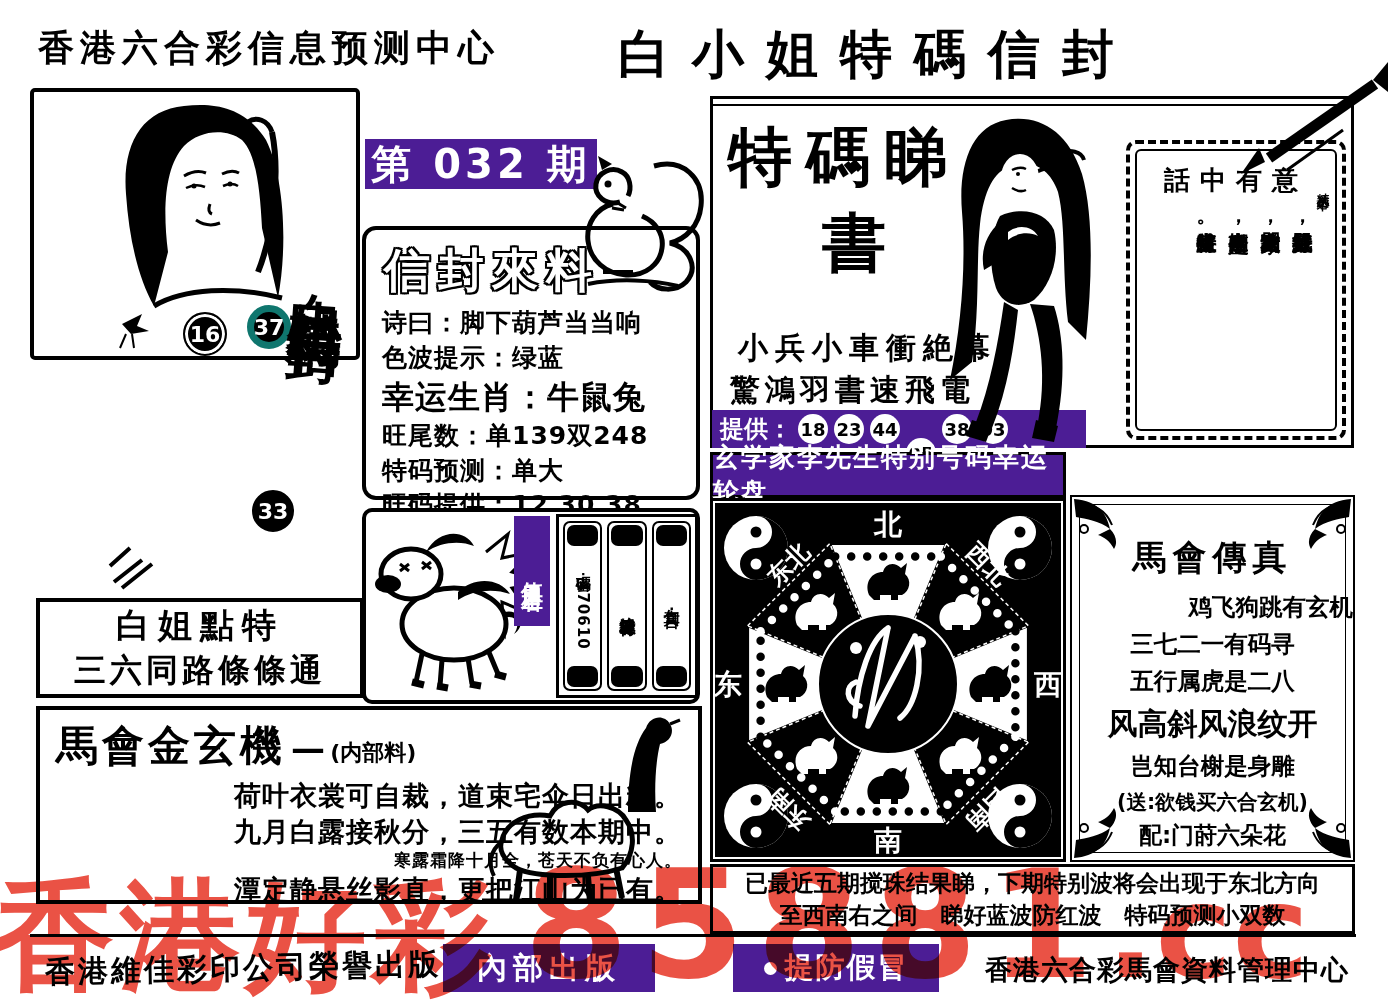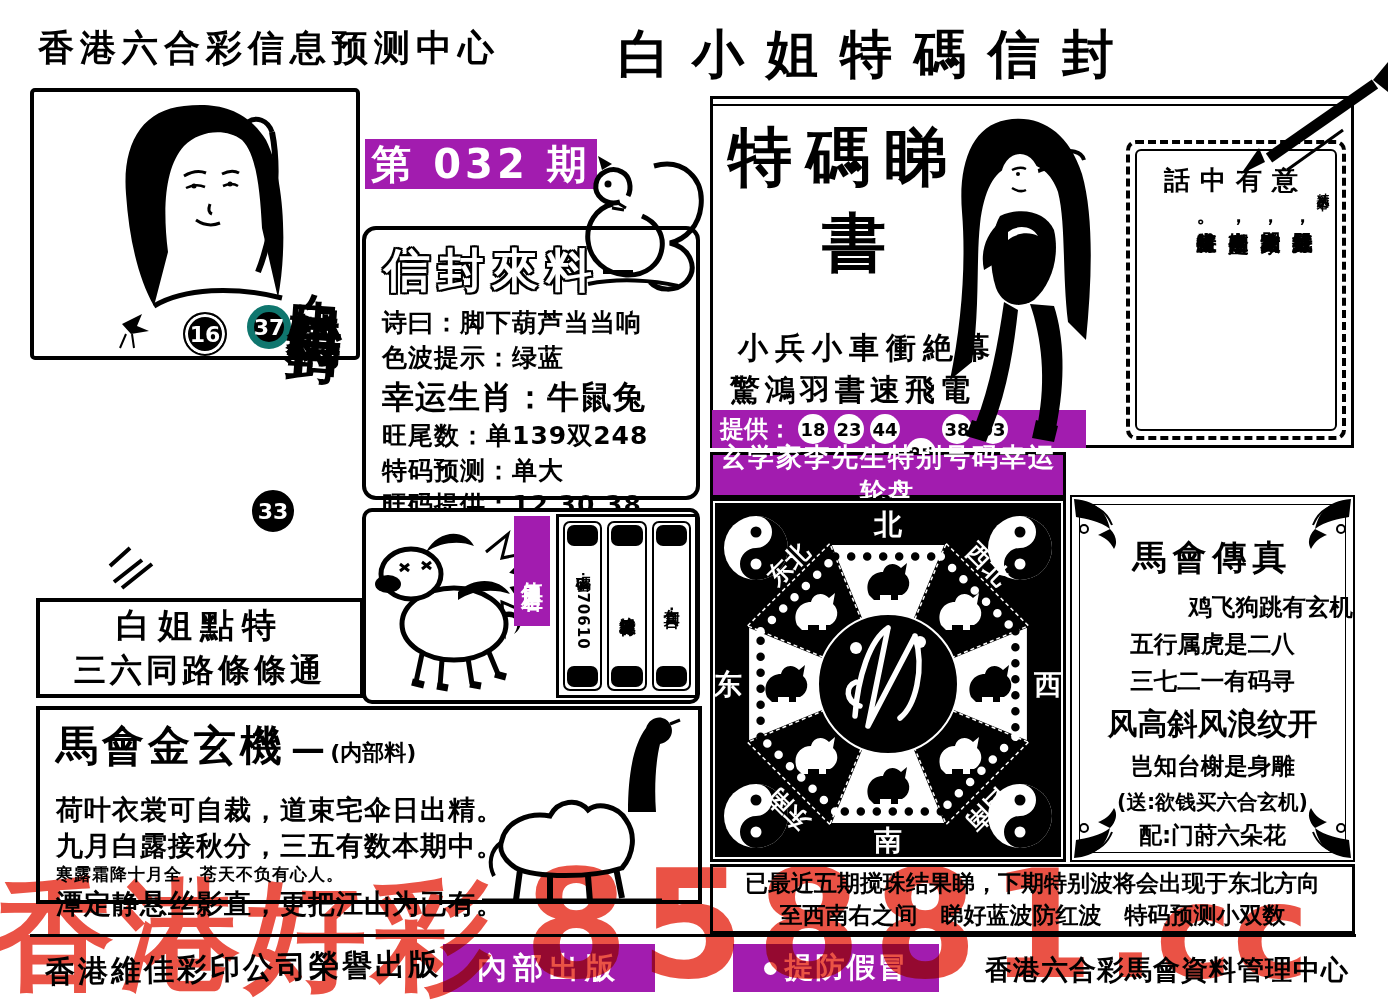--- a/index.html
+++ b/index.html
@@ -1,20 +1,20 @@
 <!DOCTYPE html>
 <html><head>
 <meta charset="utf-8">
 <style>
   html,body{margin:0;padding:0;background:#888;}
   #page{position:relative;width:1388px;height:1005px;background:#fff;overflow:hidden;
         font-family:"DejaVu Sans","Liberation Sans",sans-serif;color:#000;}
   .abs{position:absolute;}
   .bx{border:4px solid #000;background:#fff;box-sizing:border-box;}
-  .blackbar{background:#a21caf;color:#fff;display:flex;align-items:center;justify-content:center;box-sizing:border-box;text-align:center;}
+  .blackbar{background:#4c1d95;color:#fff;display:flex;align-items:center;justify-content:center;box-sizing:border-box;}
   .ball{border-radius:50%;background:#000;color:#fff;display:flex;align-items:center;justify-content:center;
         font-weight:800;box-sizing:border-box;}
   .wball{border-radius:50%;background:#fff;color:#000;display:flex;align-items:center;justify-content:center;
         font-weight:800;box-sizing:border-box;}
   .vtext{writing-mode:vertical-rl;text-orientation:mixed;}
   .outline-t{color:#fff;text-shadow:-2px 0 #000,2px 0 #000,0 -2px #000,0 2px #000,-2px -2px #000,2px 2px #000,-2px 2px #000,2px -2px #000;}
   .strip{flex:1;border:2px solid #000;border-radius:7px;display:flex;flex-direction:column;background:#fff;}
   .strip .cap{height:21px;background:#000;border-radius:7px;margin:2px;}
   .strip .stxt{flex:1;display:flex;align-items:center;justify-content:center;
                writing-mode:vertical-rl;font-size:16px;font-weight:800;letter-spacing:1px;padding:2px 0;}
@@ -68,21 +68,21 @@
       <path d="M70,138 C74,120 96,110 118,114 C126,98 146,96 156,108 C166,100 186,104 194,118 C204,132 202,152 190,166 C160,176 104,176 84,166 C72,158 66,148 70,138 Z" fill="#fff" stroke="#000" stroke-width="5"></path>
       <path d="M88,168 l-4,30 M118,174 l0,26 M156,174 l2,26 M184,166 l6,30" stroke="#000" stroke-width="6" fill="none"></path>
       <path d="M70,140 C58,148 56,162 62,174" stroke="#000" stroke-width="4" fill="none"></path>
       <path d="M50,198 h180" stroke="#000" stroke-width="3" fill="none"></path>
     </svg>
     <div style="position:relative;z-index:2;">
       <span style="font-size:42px;font-weight:800;letter-spacing:4px;">馬會金玄機</span>
       <span style="font-size:34px;font-weight:800;">—</span>
       <span style="font-size:22px;font-weight:700;">(内部料)</span>
     </div>
-    <div style="position:relative;z-index:2;margin-top:18px;">
+    <div style="position:relative;z-index:2;margin-top:4px;text-align:right;">
       <div class="poemline" style="font-size:27px;line-height:1.32;letter-spacing:1px;">荷叶衣裳可自裁，道束宅伞日出精。</div>
       <div class="poemline" style="font-size:27px;line-height:1.32;letter-spacing:1px;">九月白露接秋分，三五有数本期中。</div>
       <div class="poemline" style="font-size:17px;line-height:1.32;letter-spacing:1px;">寒露霜降十月全，苍天不负有心人。</div>
       <div class="poemline" style="font-size:27px;line-height:1.32;letter-spacing:1px;">潭定静悬丝影直，更把江山为已有。</div>
     </div>
   </div>
 
   <div class="abs blackbar" style="left:365px;top:139px;width:232px;height:50px;font-size:40px;font-weight:800;letter-spacing:4px;">第 032 期</div>
 
   <svg class="abs" style="left:558px;top:144px;z-index:5;" width="155" height="150" viewBox="0 0 155 150">
@@ -270,22 +270,22 @@
       <path d="M18,10 C30,12 38,20 42,30" fill="none" stroke="#000" stroke-width="2"></path>
     </svg>
     <svg class="abs" style="right:-2px;bottom:-2px;transform:scale(-1,-1);" width="56" height="56" viewBox="0 0 56 56">
       <path d="M4,4 C26,6 36,16 40,34 C30,26 16,24 6,22 Z M40,34 C46,40 48,48 44,54 C40,46 34,42 28,40 Z" fill="#000"></path>
       <circle cx="14" cy="34" r="4" fill="none" stroke="#000" stroke-width="2"></circle>
       <path d="M18,10 C30,12 38,20 42,30" fill="none" stroke="#000" stroke-width="2"></path>
     </svg>
     <div style="position:relative;text-align:center;padding-top:38px;">
       <div style="font-size:34px;font-weight:800;letter-spacing:6px;margin-bottom:8px;">馬會傳真</div>
       <div style="font-size:23.5px;font-weight:800;line-height:1.58;text-align:right;">鸡飞狗跳有玄机</div>
+      <div style="font-size:23.5px;font-weight:800;line-height:1.58;">三七二一有码寻</div>
       <div style="font-size:23.5px;font-weight:800;line-height:1.58;">五行属虎是二八</div>
-      <div style="font-size:23.5px;font-weight:800;line-height:1.58;">三七二一有码寻</div>
       <div style="font-size:30px;font-weight:700;line-height:1.58;text-align:center;">风高斜风浪纹开</div>
       <div style="font-size:23.5px;font-weight:800;line-height:1.58;">岂知台榭是身雕</div>
       <div style="font-size:20.5px;font-weight:800;line-height:1.7;">(送:欲钱买六合玄机)</div>
       <div style="font-size:23px;font-weight:800;">配:门莳六朵花</div>
     </div>
   </div>
 
   <div class="abs" style="left:710px;top:864px;width:645px;height:70px;border:3px solid #000;box-sizing:border-box;display:flex;flex-direction:column;align-items:center;justify-content:center;background:#fff;">
     <div style="font-size:23px;font-weight:700;line-height:1.4;">已最近五期搅珠结果睇，下期特别波将会出现于东北方向</div>
     <div style="font-size:23px;font-weight:700;line-height:1.4;">至西南右之间　睇好蓝波防红波　特码预测小双数</div>

